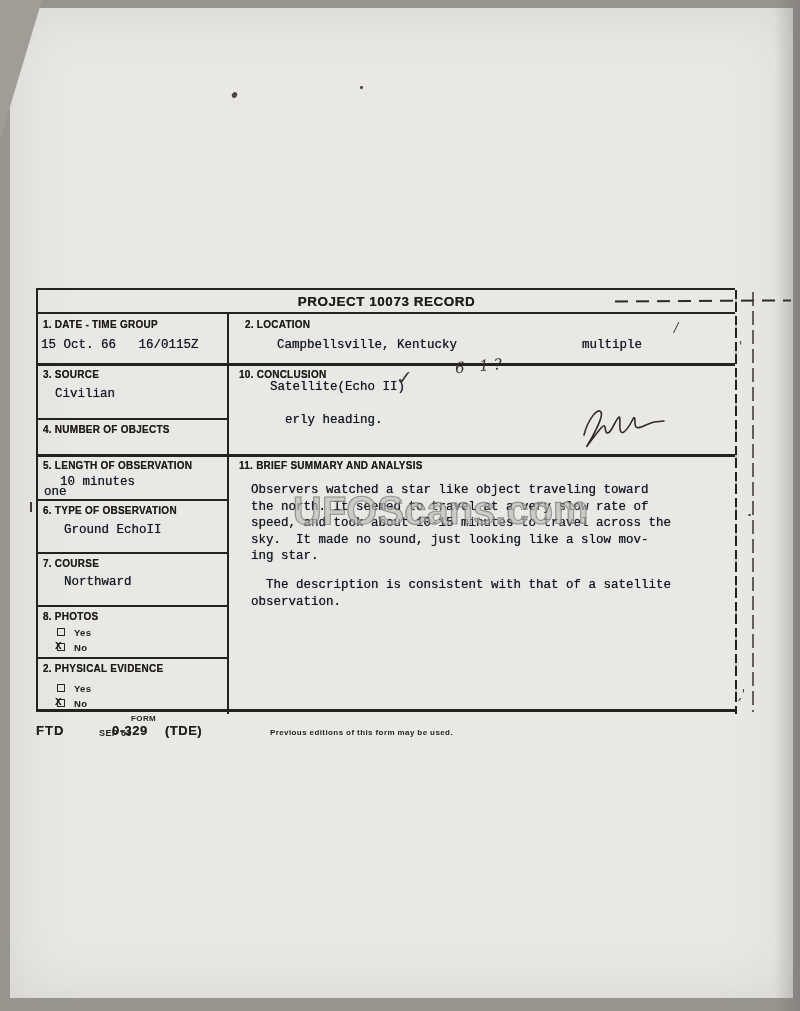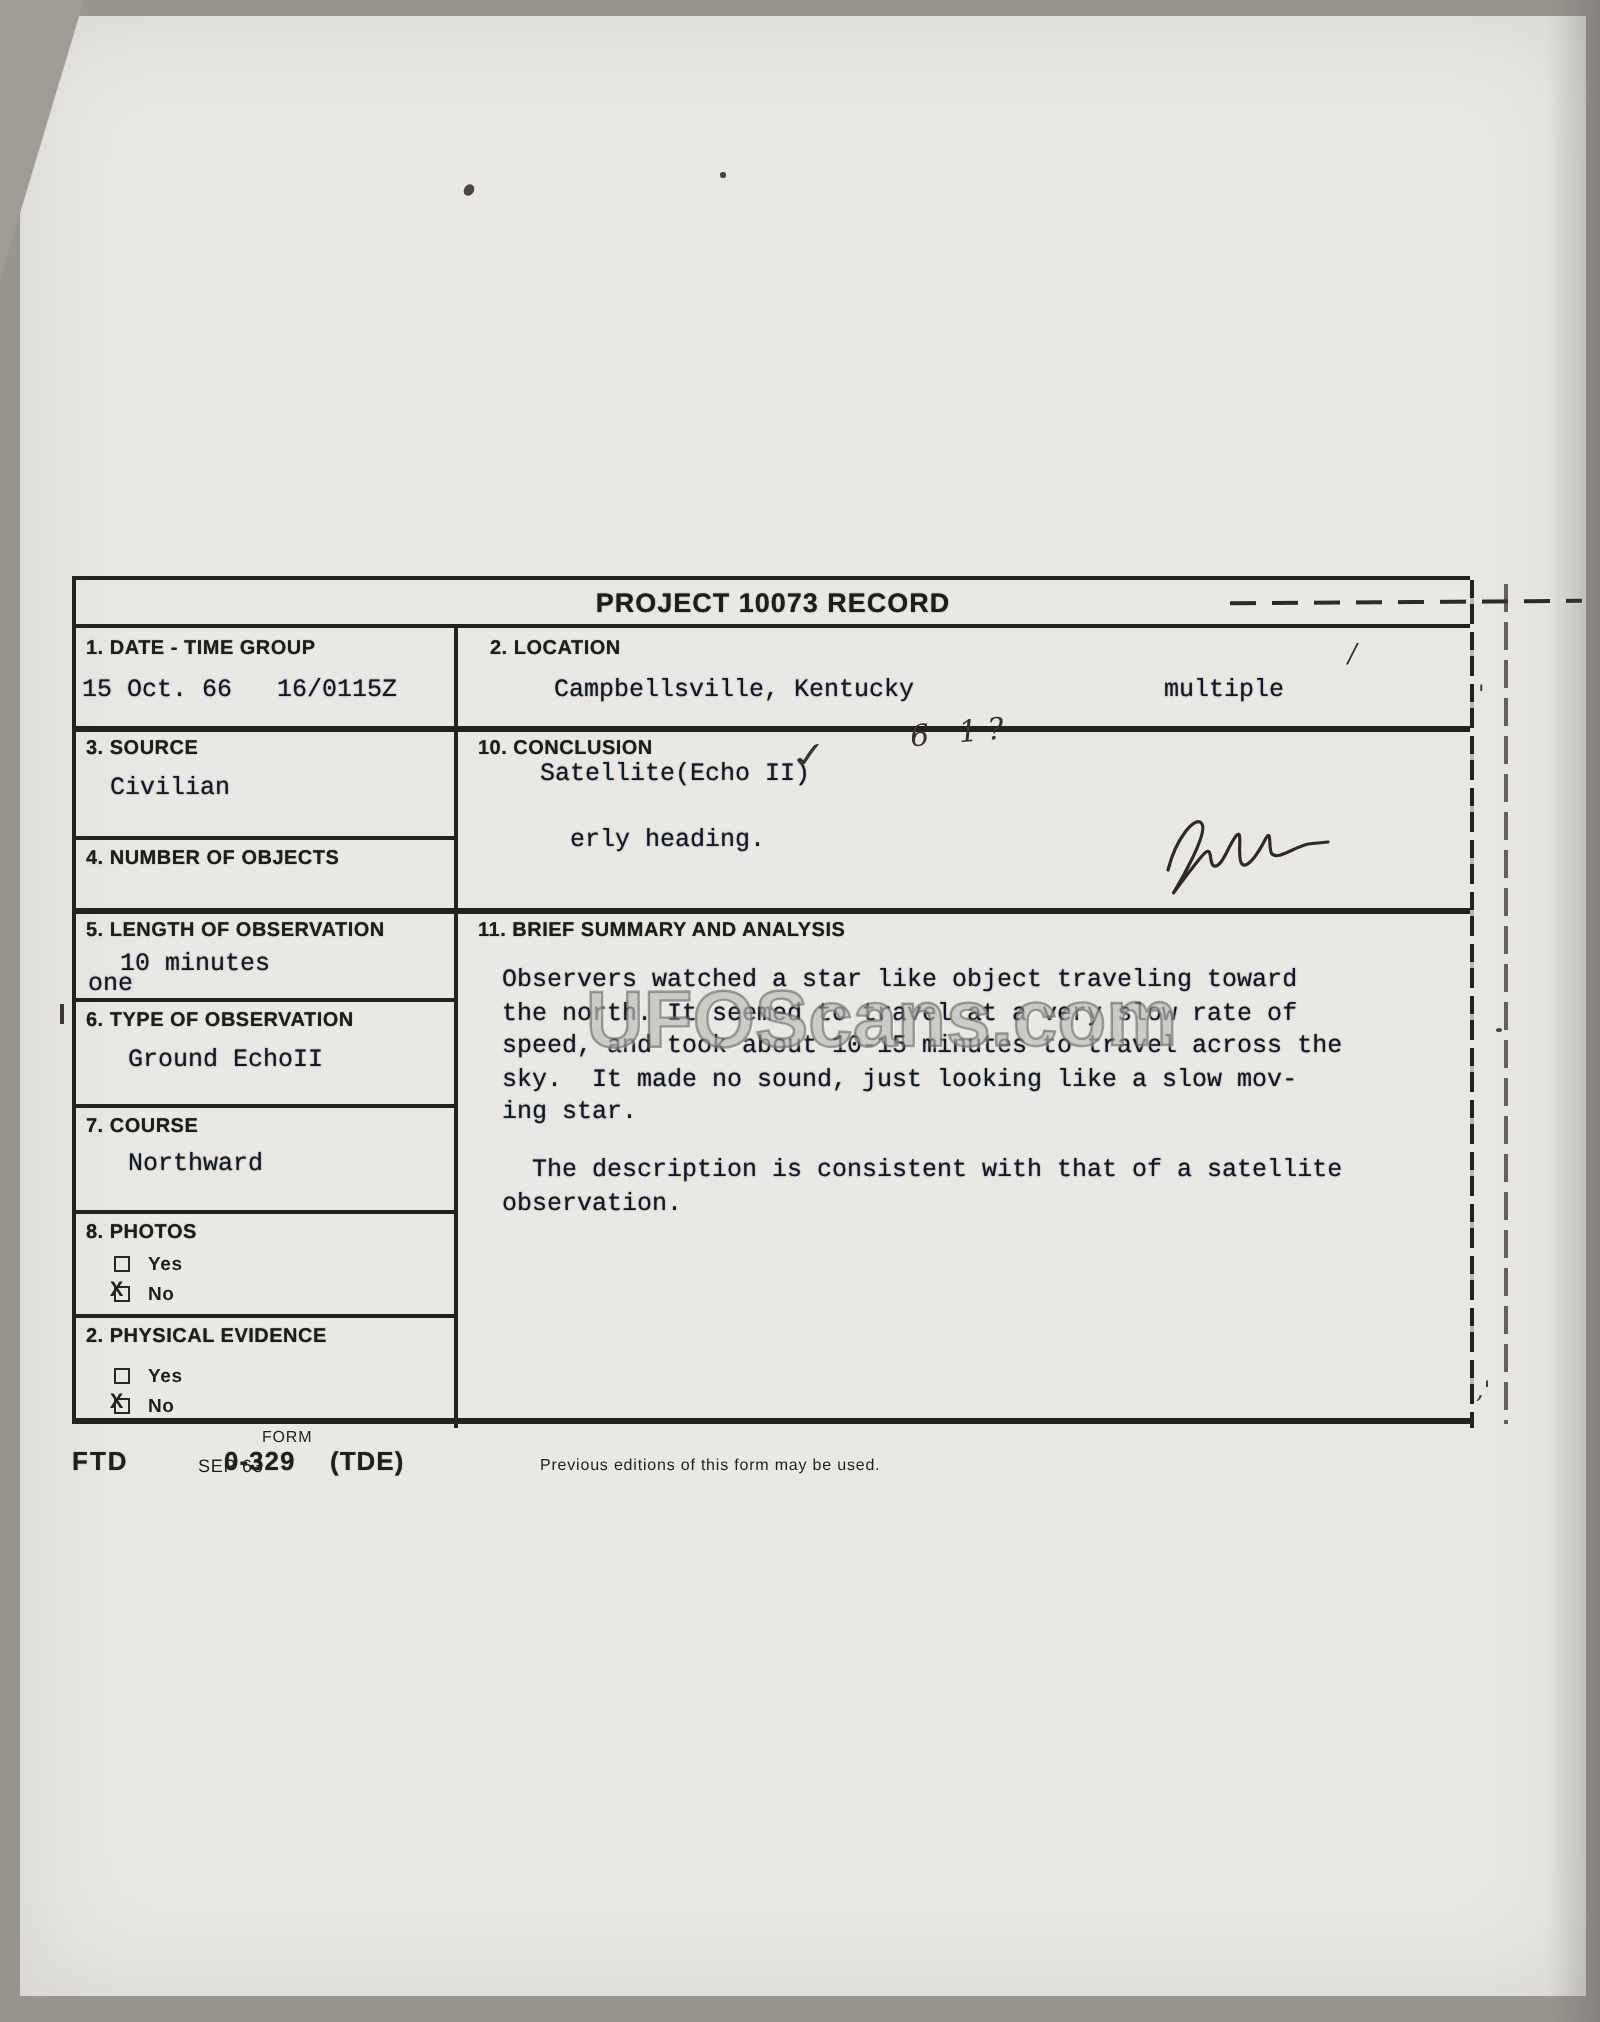--- a/index.html
+++ b/index.html
@@ -81,21 +81,21 @@
     text-shadow:1px 1px 1px rgba(255,255,255,0.45);
     transform:rotate(-0.2deg);
   }
   
   .handwriting{
     font-family:"DejaVu Serif",serif;font-style:italic;
     color:#35322d;
   }
   .speck{background:#4a463f;border-radius:50%;}
   .footer-big{font-weight:700;font-size:13px;letter-spacing:1px;color:#211f1c;text-shadow:0 0 .5px rgba(33,31,28,.7);}
-  .footer-small{font-weight:400;font-size:8px;letter-spacing:.4px;color:#211f1c;padding-left:27px;}
+  .footer-small{font-weight:700;font-size:8px;letter-spacing:.4px;color:#211f1c;padding-left:27px;}
 </style>
 </head>
 <body>
 
 <div id="paper" class="abs"></div>
 <div id="corner-shadow" class="abs"></div>
 
 <div class="abs speck" style="left:232px;top:92px;width:5px;height:6px;transform:rotate(35deg);"></div>
 <div class="abs speck" style="left:360px;top:86px;width:2.5px;height:2.5px;"></div>
 <div class="abs speck" style="left:748px;top:514px;width:3px;height:2px;"></div>

